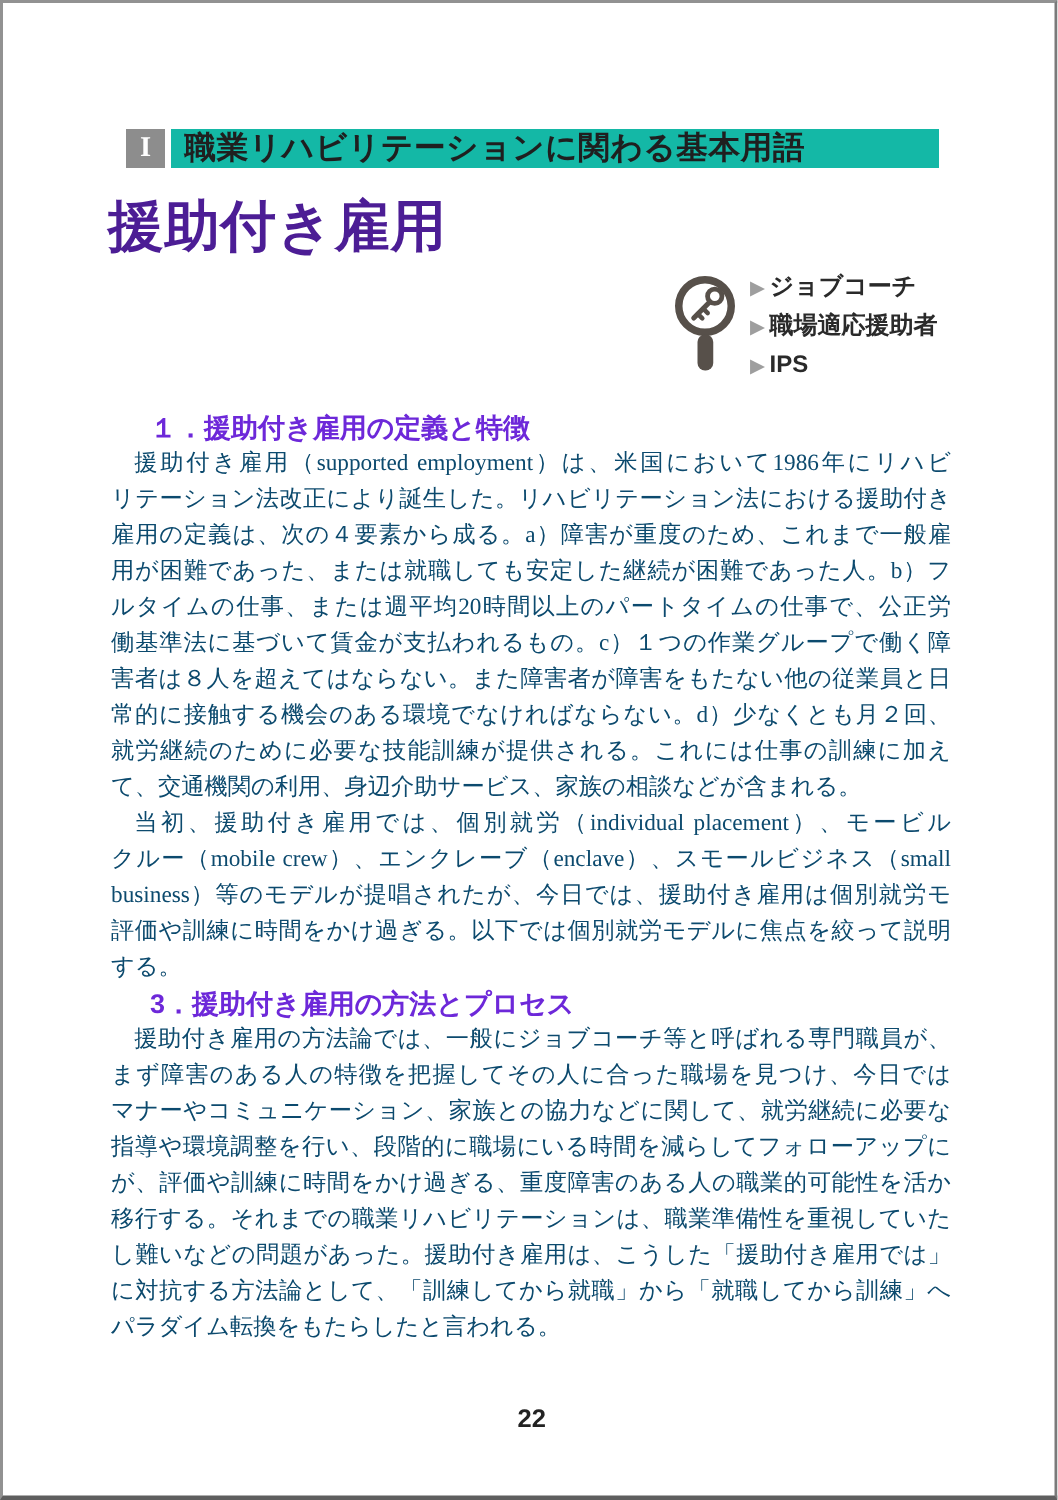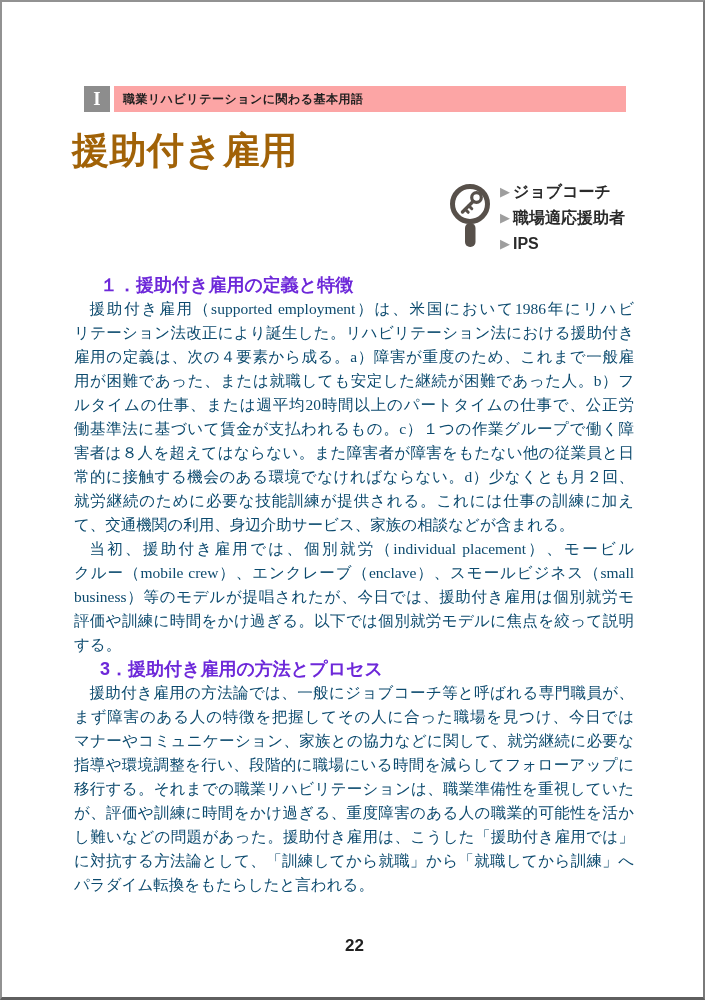--- a/index.html
+++ b/index.html
@@ -29,36 +29,36 @@
     background: #8d8d8d;
     color: #ffffff;
     font-family: "Liberation Serif", "DejaVu Serif", serif;
     font-size: 19px; font-weight: bold;
     display: flex; align-items: center; justify-content: center;
     flex: 0 0 auto;
   }
   .chapter-strip {
     flex: 1 1 auto;
     margin-left: 4px;
-    background: #fca5a5;
+    background: #14b8a6;
     color: #1f1f1f;
     font-family: "Liberation Sans", "DejaVu Sans", sans-serif;
-    font-size: 12px; font-weight: bold;
+    font-size: 21px; font-weight: bold;
     line-height: 26px;
     padding-left: 9px;
     letter-spacing: 0.5px;
   }
 
   
   .doc-title {
     position: absolute;
     left: 70px; top: 126px;
     font-family: "Liberation Sans", "DejaVu Sans", sans-serif;
     font-size: 37px; font-weight: bold;
-    color: #a16207;
+    color: #4c1d95;
     letter-spacing: 0.5px;
     line-height: 46px;
     margin: 0;
   }
 
   
   .keywords { position: absolute; left: 443px; top: 177px; display: flex; }
   .kw-icon { width: 54px; height: 68px; flex: 0 0 auto; margin-top: 2px; }
   .kw-list { margin-left: 1px; }
   .kw-row {
@@ -166,22 +166,22 @@
         <div class="body-line stretch">business）等のモデルが提唱されたが、今日では、援助付き雇用は個別就労モ</div>
         <div class="body-line stretch">評価や訓練に時間をかけ過ぎる。以下では個別就労モデルに焦点を絞って説明</div>
         <div class="body-line">する。</div>
       </div>
       <h2 class="section-heading">3．援助付き雇用の方法とプロセス</h2>
       <div class="paragraph">
         <div class="body-line first stretch">援助付き雇用の方法論では、一般にジョブコーチ等と呼ばれる専門職員が、</div>
         <div class="body-line stretch">まず障害のある人の特徴を把握してその人に合った職場を見つけ、今日では</div>
         <div class="body-line stretch">マナーやコミュニケーション、家族との協力などに関して、就労継続に必要な</div>
         <div class="body-line stretch">指導や環境調整を行い、段階的に職場にいる時間を減らしてフォローアップに</div>
+        <div class="body-line stretch">が、評価や訓練に時間をかけ過ぎる、重度障害のある人の職業的可能性を活か</div>
         <div class="body-line stretch">移行する。それまでの職業リハビリテーションは、職業準備性を重視していた</div>
-        <div class="body-line stretch">が、評価や訓練に時間をかけ過ぎる、重度障害のある人の職業的可能性を活か</div>
         <div class="body-line stretch">し難いなどの問題があった。援助付き雇用は、こうした「援助付き雇用では」</div>
         <div class="body-line stretch">に対抗する方法論として、「訓練してから就職」から「就職してから訓練」へ</div>
         <div class="body-line">パラダイム転換をもたらしたと言われる。</div>
       </div>
     </div>
 
   <div class="page-number">22</div>
 
 </div>
 

